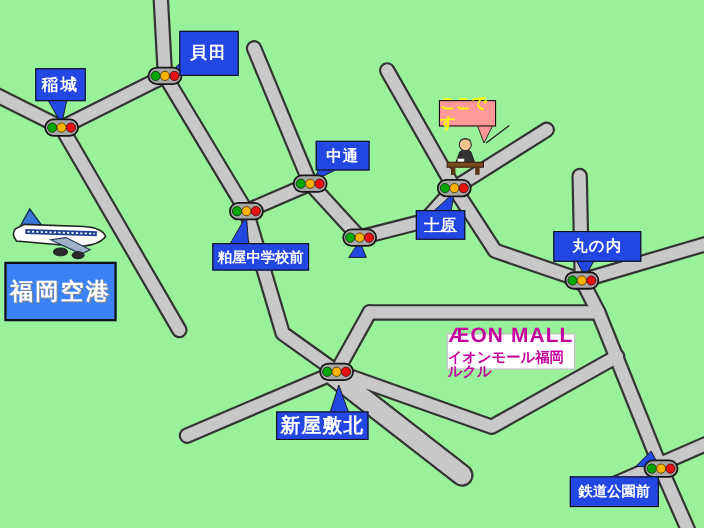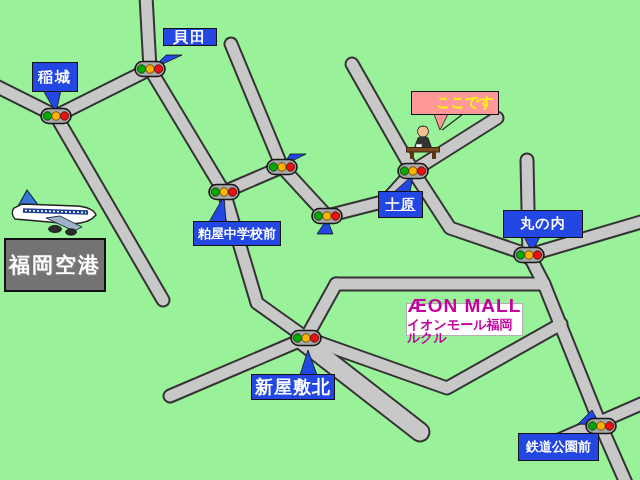--- a/index.html
+++ b/index.html
@@ -3,21 +3,21 @@
 <meta charset="utf-8">
 <style>
   html,body{margin:0;padding:0;}
   .map{position:relative;width:640px;height:480px;background:#99f299;overflow:hidden;
        font-family:"Liberation Sans","DejaVu Sans",sans-serif;}
   .map svg{position:absolute;left:0;top:0;}
   .plabel{position:absolute;background:#2247e2;border:1px solid #111;color:#fff;font-weight:bold;
           display:flex;align-items:center;justify-content:center;box-sizing:border-box;z-index:5;}
   .here{position:absolute;background:#ff9898;border:1px solid #111;color:#ffff00;font-weight:bold;
         display:flex;align-items:center;justify-content:center;box-sizing:border-box;z-index:5;}
-  .airport{position:absolute;background:#737373;border:2px solid #111;color:#fff;font-weight:bold;
+  .airport{position:absolute;background:#3b82f6;border:2px solid #111;color:#fff;font-weight:bold;
            letter-spacing:2px;text-shadow:1px 1px 0 #8a8a8a;display:flex;align-items:center;
            justify-content:center;box-sizing:border-box;z-index:5;}
   .aeon{position:absolute;background:#ffffff;border:1px solid #b0b0b0;display:flex;flex-direction:column;
         align-items:center;justify-content:center;box-sizing:border-box;z-index:5;}
   .aeon .t1{color:#c4009e;font-weight:bold;font-size:19px;letter-spacing:1px;line-height:1;}
   .aeon .t2{color:#c4009e;font-weight:bold;font-size:13px;margin-top:3px;line-height:1;}
 </style>
 </head>
 <body>
 
@@ -125,24 +125,27 @@
       <rect x="406.5" y="147.5" width="33" height="4.5" fill="#7a4a1e" stroke="#3a2410" stroke-width="1"></rect>
       <rect x="410" y="152" width="4" height="7" fill="#5a3614"></rect>
       <rect x="432" y="152" width="4" height="7" fill="#5a3614"></rect>
     </g>
   </svg>
 
   <div class="plabel" style="left:32px;top:62px;width:46px;height:30px;font-size:15px;letter-spacing:2px;">
     <span>稲城</span>
     </div>
 
-  <div class="plabel" style="left:163px;top:28px;width:54px;height:18px;font-size:15px;letter-spacing:2px;">
+  <div class="plabel" style="left:163px;top:28px;width:54px;height:41px;font-size:15px;letter-spacing:2px;">
     <span>貝田</span>
     </div>
 
+  <div class="plabel" style="left:287px;top:128px;width:49px;height:27px;font-size:14px;letter-spacing:1px;">
+    <span>中通</span>
+    </div>
 
   <div class="plabel" style="left:378px;top:191px;width:45px;height:27px;font-size:14px;letter-spacing:1px;text-decoration:underline;">
     <span>十原</span>
     </div>
 
 
   <div class="plabel" style="left:145px;top:221px;width:88px;height:25px;font-size:13px;margin-left:48px;">
     <span>粕屋中学校前</span>
     </div>
 
@@ -151,21 +154,21 @@
     </div>
 
   <div class="plabel" style="left:251px;top:374px;width:84px;height:26px;font-size:18px;letter-spacing:1px;text-align:right;">
     <span>新屋敷北</span>
     </div>
 
   <div class="plabel" style="left:518px;top:397px;width:81px;height:28px;font-size:13px;margin-top:36px;">
     <span>鉄道公園前</span>
     </div>
 
-  <div class="here" style="left:411px;top:91px;width:88px;height:24px;font-size:14px;padding-left:20px;">
+  <div class="here" style="left:399px;top:91px;width:52px;height:24px;font-size:14px;">
     <span>ここです</span>
     </div>
 
   <div class="airport" style="left:4px;top:238px;width:102px;height:54px;font-size:21px;">
     <span>福岡空港</span>
     </div>
 
   <div class="aeon" style="left:406px;top:303px;width:117px;height:33px;">
     <span class="t1">ÆON MALL</span>
     <span class="t2">イオンモール福岡ルクル</span>

